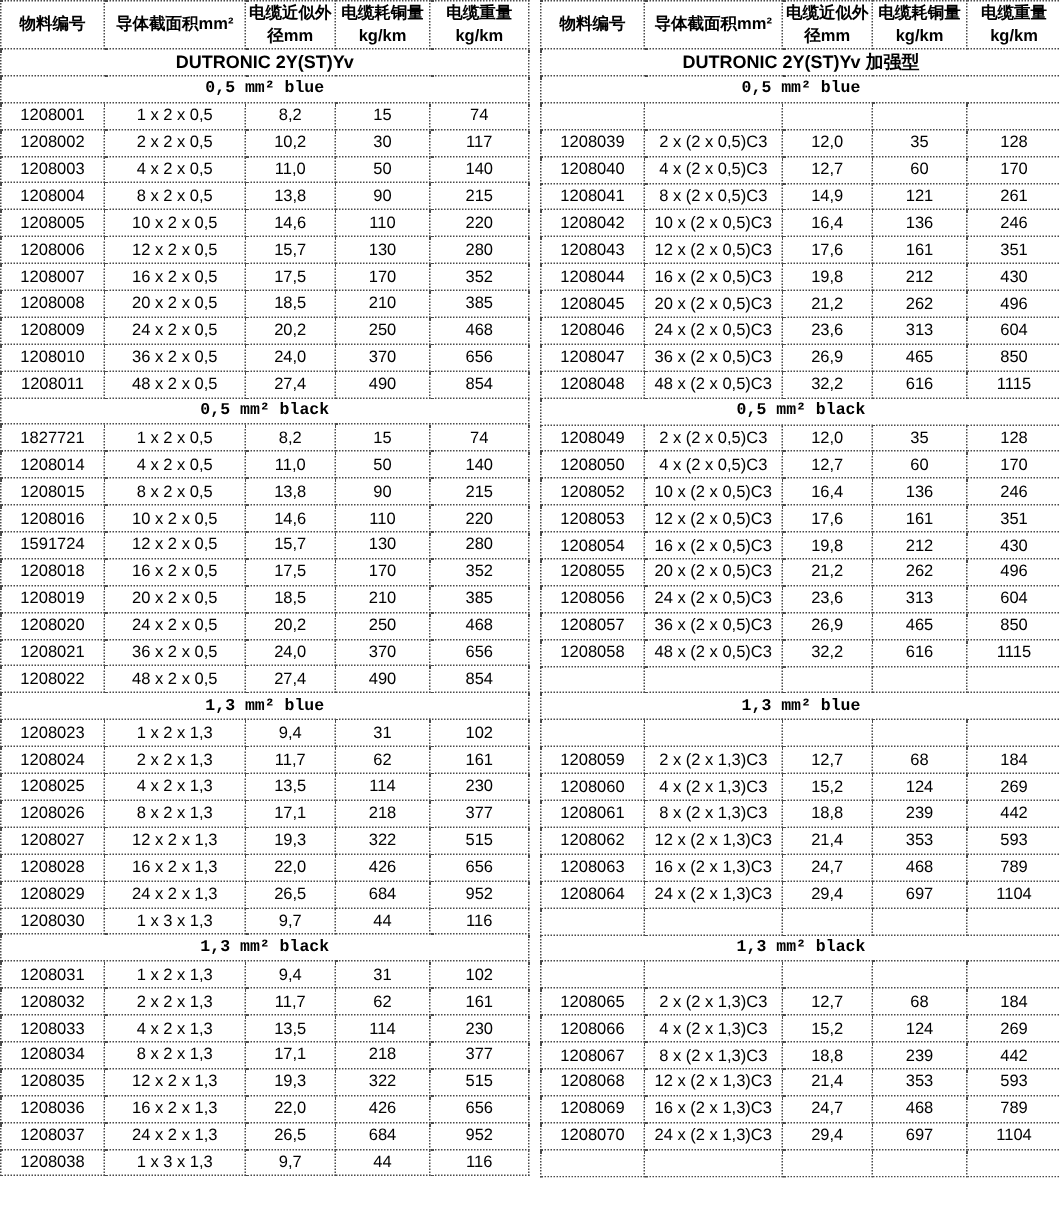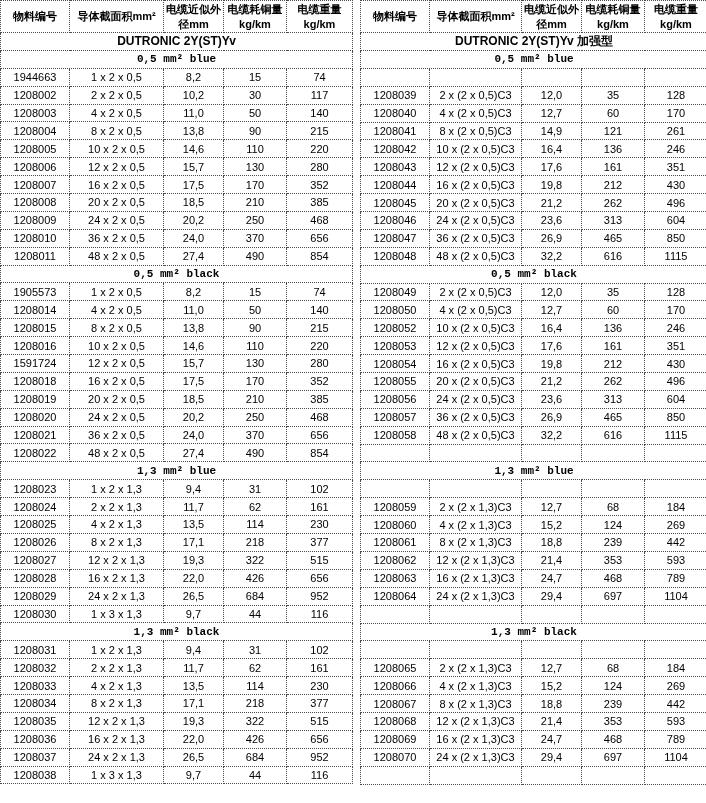--- a/index.html
+++ b/index.html
@@ -68,21 +68,21 @@
     <tbody>
       <tr class="title-row">
         <td colspan="5">DUTRONIC 2Y(ST)Yv</td>
       </tr>
     </tbody>
     <tbody>
         <tr class="section-row">
           <td colspan="5">0,5 mm² blue</td>
         </tr>
         <tr>
-          <td>1944663</td>
+          <td>1208001</td>
           <td>1 x 2 x 0,5</td>
           <td>8,2</td>
           <td>15</td>
           <td>74</td>
         </tr>
         <tr>
           <td>1208002</td>
           <td>2 x 2 x 0,5</td>
           <td>10,2</td>
           <td>30</td>
@@ -148,21 +148,21 @@
           <td>1208011</td>
           <td>48 x 2 x 0,5</td>
           <td>27,4</td>
           <td>490</td>
           <td>854</td>
         </tr>
         <tr class="section-row">
           <td colspan="5">0,5 mm² black</td>
         </tr>
         <tr>
-          <td>1905573</td>
+          <td>1827721</td>
           <td>1 x 2 x 0,5</td>
           <td>8,2</td>
           <td>15</td>
           <td>74</td>
         </tr>
         <tr>
           <td>1208014</td>
           <td>4 x 2 x 0,5</td>
           <td>11,0</td>
           <td>50</td>

